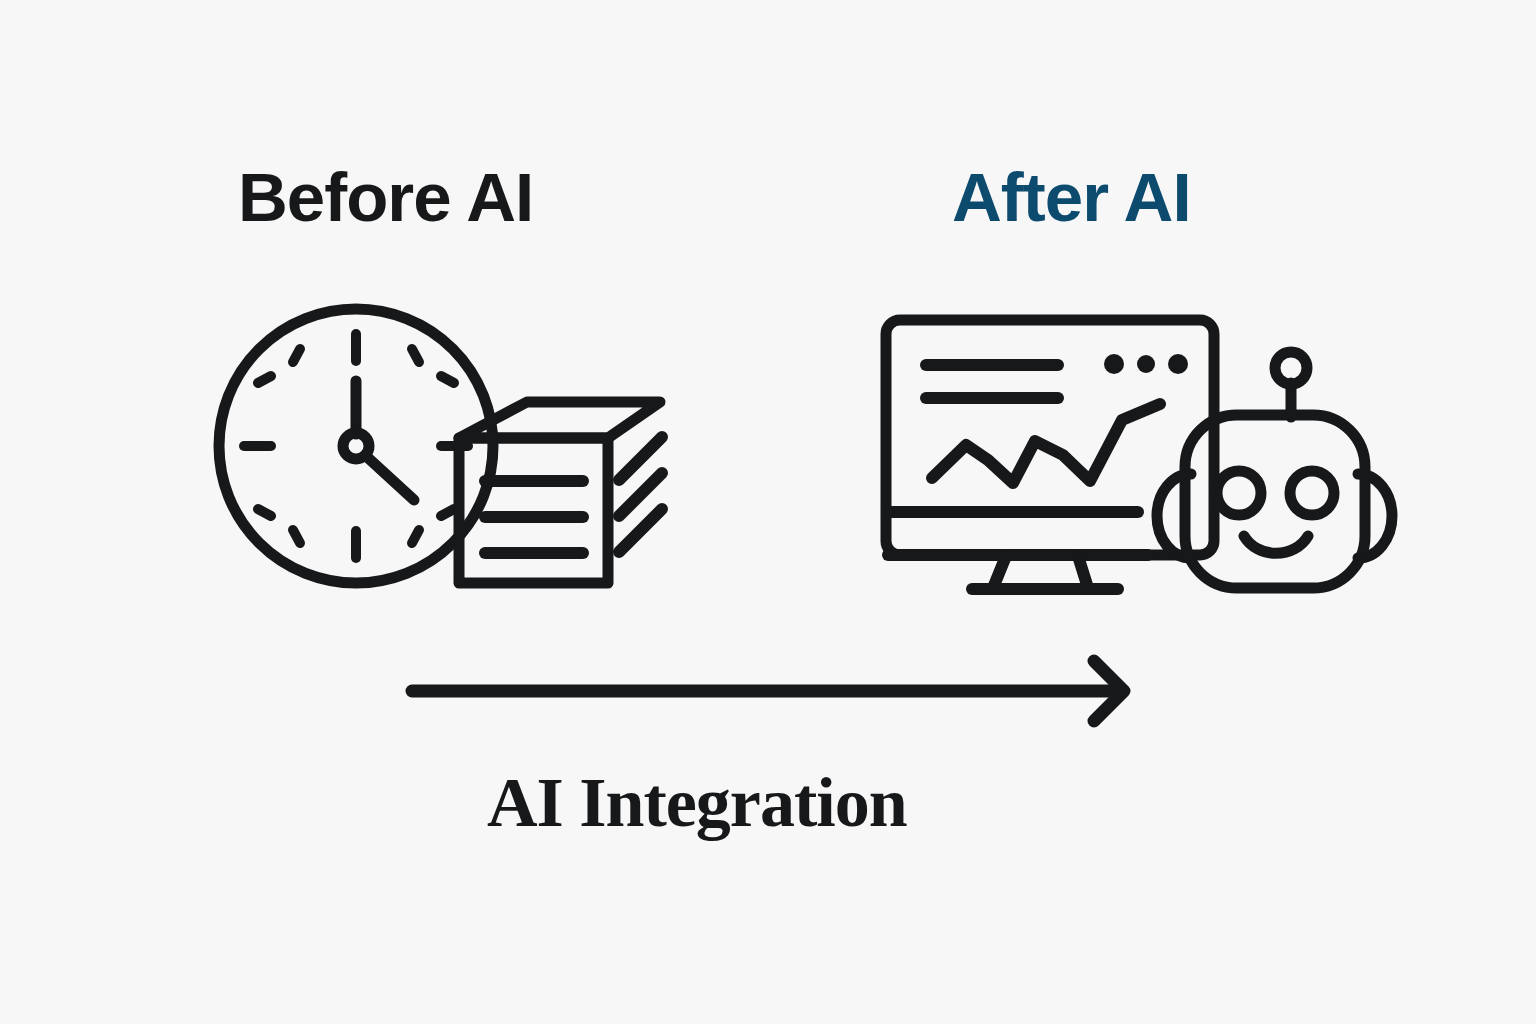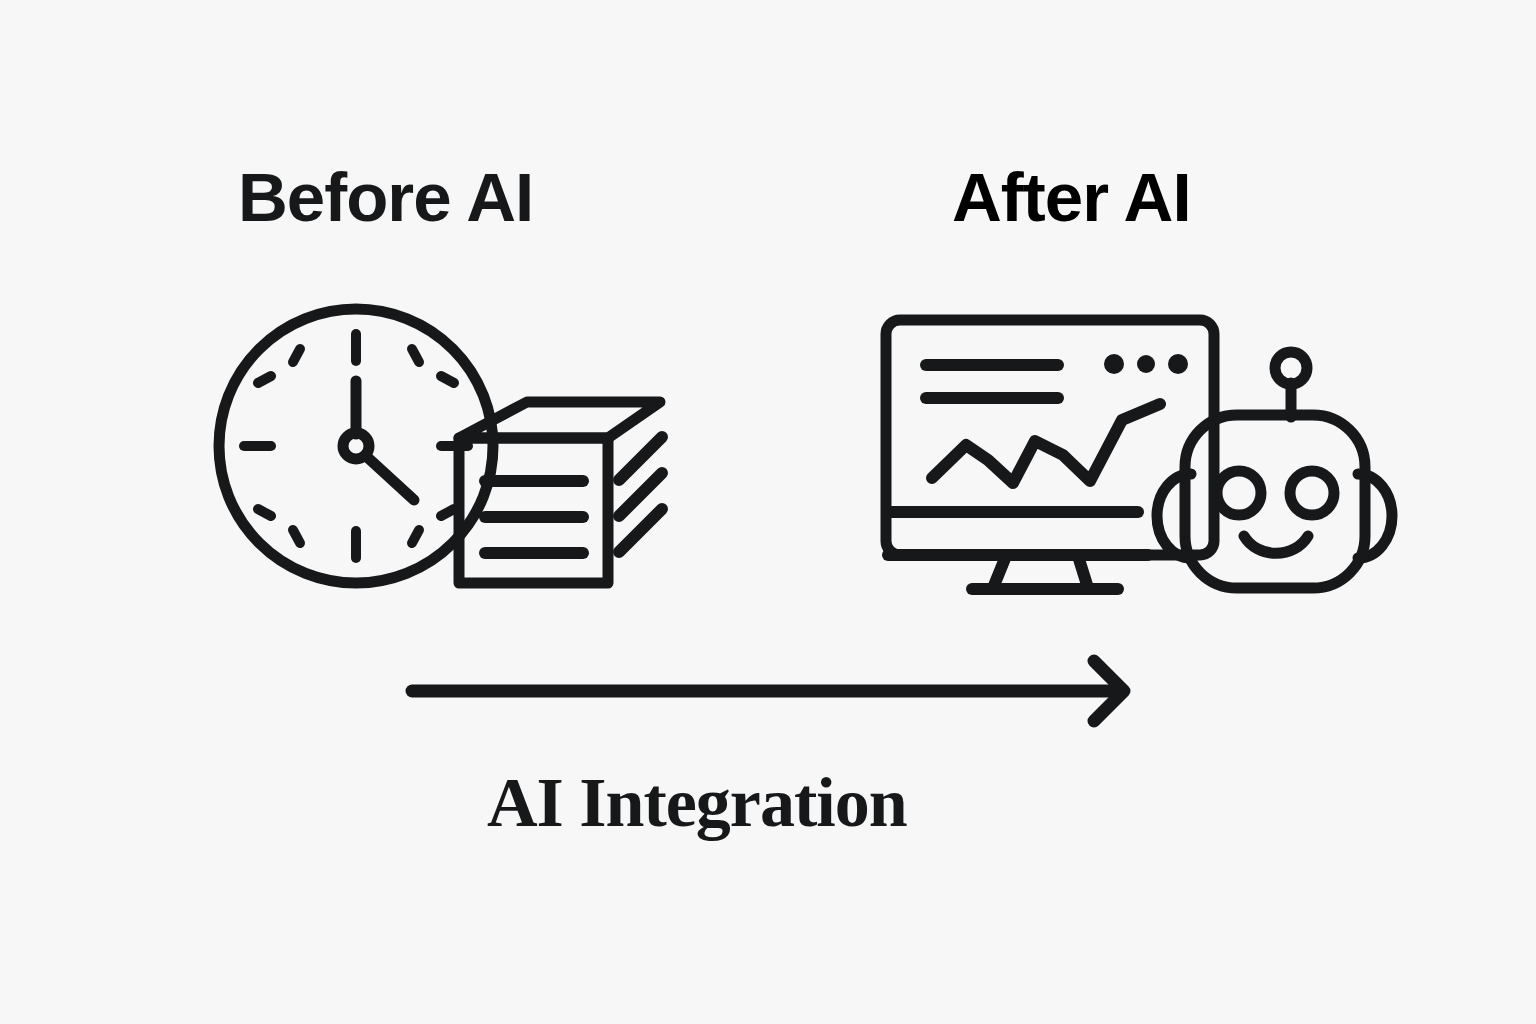--- a/index.html
+++ b/index.html
@@ -57,21 +57,21 @@
     display: block;
   }
 </style>
 </head>
 <body style="background: rgb(247, 247, 247);">
 
 <div id="canvas" style="background: rgb(247, 247, 247);">
 
   <div class="label" id="label-before" style="color: rgb(22, 24, 26);">Before AI</div>
 
-  <div class="label" id="label-after" style="color: #000000;">After AI</div>
+  <div class="label" id="label-after" style="color: #0c4a6e;">After AI</div>
 
   <div class="label" id="caption-integration" style="color: rgb(22, 24, 26); font-family: Liberation Serif, serif;">AI Integration</div>
 
   <div class="art">
     <svg width="1536" height="1024" viewBox="0 0 1536 1024" xmlns="http://www.w3.org/2000/svg" fill="none" stroke="#16181a" stroke-width="11" stroke-linecap="round" stroke-linejoin="round">
 
       <g>
         <circle cx="356" cy="446" r="137"></circle>
 
         <g stroke-width="10">

